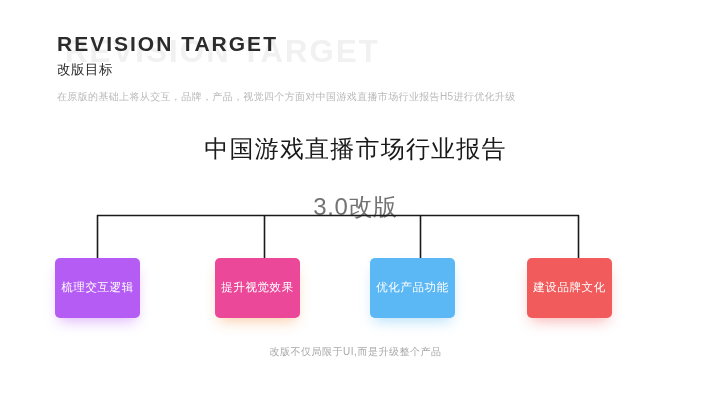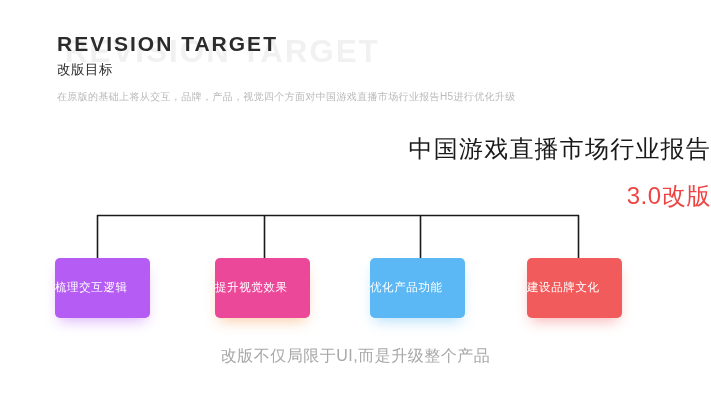--- a/index.html
+++ b/index.html
@@ -79,34 +79,34 @@
     white-space: nowrap;
     line-height: 1.4;
   }
 
   
   .title-block {
     position: absolute;
     left: 0;
     right: 0;
     top: 132px;
-    text-align: right;
+    text-align: center;
   }
   .title-line-1 {
     font-size: 24px;
     color: #1a1a1a;
     letter-spacing: 1.2px;
     line-height: 1.45;
   }
   .title-line-2 {
     font-size: 24px;
-    color: #ef4444;
+    color: #737373;
     letter-spacing: 0.6px;
     line-height: 1.45;
-    margin-top: 12px;
+    margin-top: 23px;
   }
 
   
   .connector {
     position: absolute;
     left: 0;
     top: 206px;
     width: 711px;
     height: 56px;
     pointer-events: none;
@@ -117,45 +117,45 @@
     position: absolute;
     left: 0;
     top: 258px;
     width: 711px;
     height: 60px;
   }
 
   .node-box {
     position: absolute;
     top: 0;
-    width: 95px;
+    width: 85px;
     height: 60px;
     border-radius: 5px;
     display: flex;
     align-items: center;
-    justify-content: flex-start;
+    justify-content: center;
     color: #ffffff;
     font-size: 11.5px;
     letter-spacing: 0.6px;
     line-height: 1;
     box-sizing: border-box;
   }
   .node-box.n0 { left: 55px;  background: #b55cf5; box-shadow: 0 7px 14px -4px rgba(181,92,245,0.45); }
   .node-box.n1 { left: 215px; background: #ec4899; box-shadow: 0 7px 14px -4px rgba(245,145,62,0.45); }
   .node-box.n2 { left: 370px; background: #5bb8f5; box-shadow: 0 7px 14px -4px rgba(91,184,245,0.45); }
   .node-box.n3 { left: 527px; background: #f25b5b; box-shadow: 0 7px 14px -4px rgba(242,91,91,0.45); }
 
   
   .footnote {
     position: absolute;
     left: 0;
     right: 0;
     top: 345px;
     text-align: center;
-    font-size: 16px;
+    font-size: 10px;
     color: #a8a8a8;
     letter-spacing: 0.5px;
     line-height: 1.4;
   }
 </style>
 </head>
 <body>
 
 <div class="slide">
 

